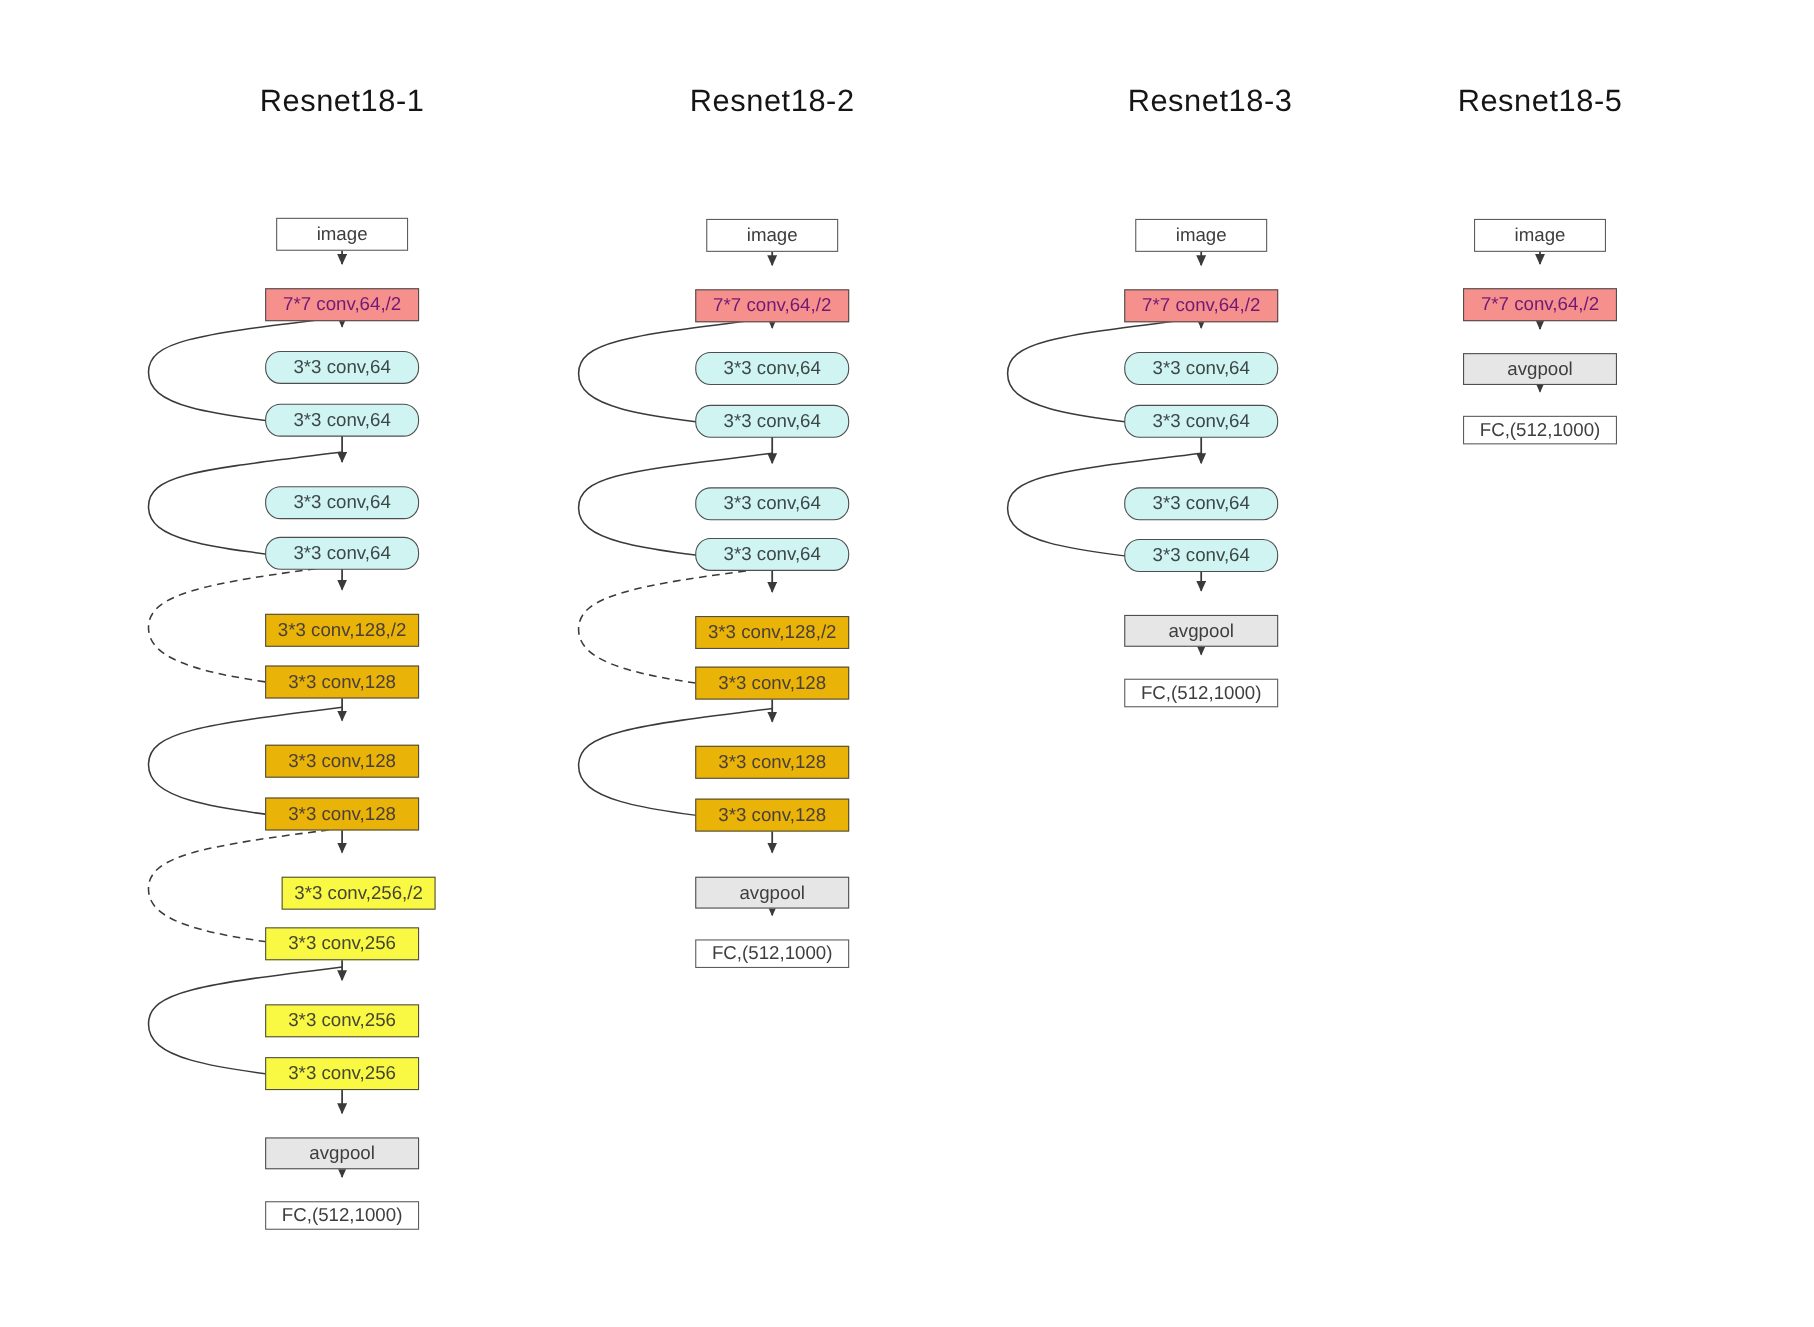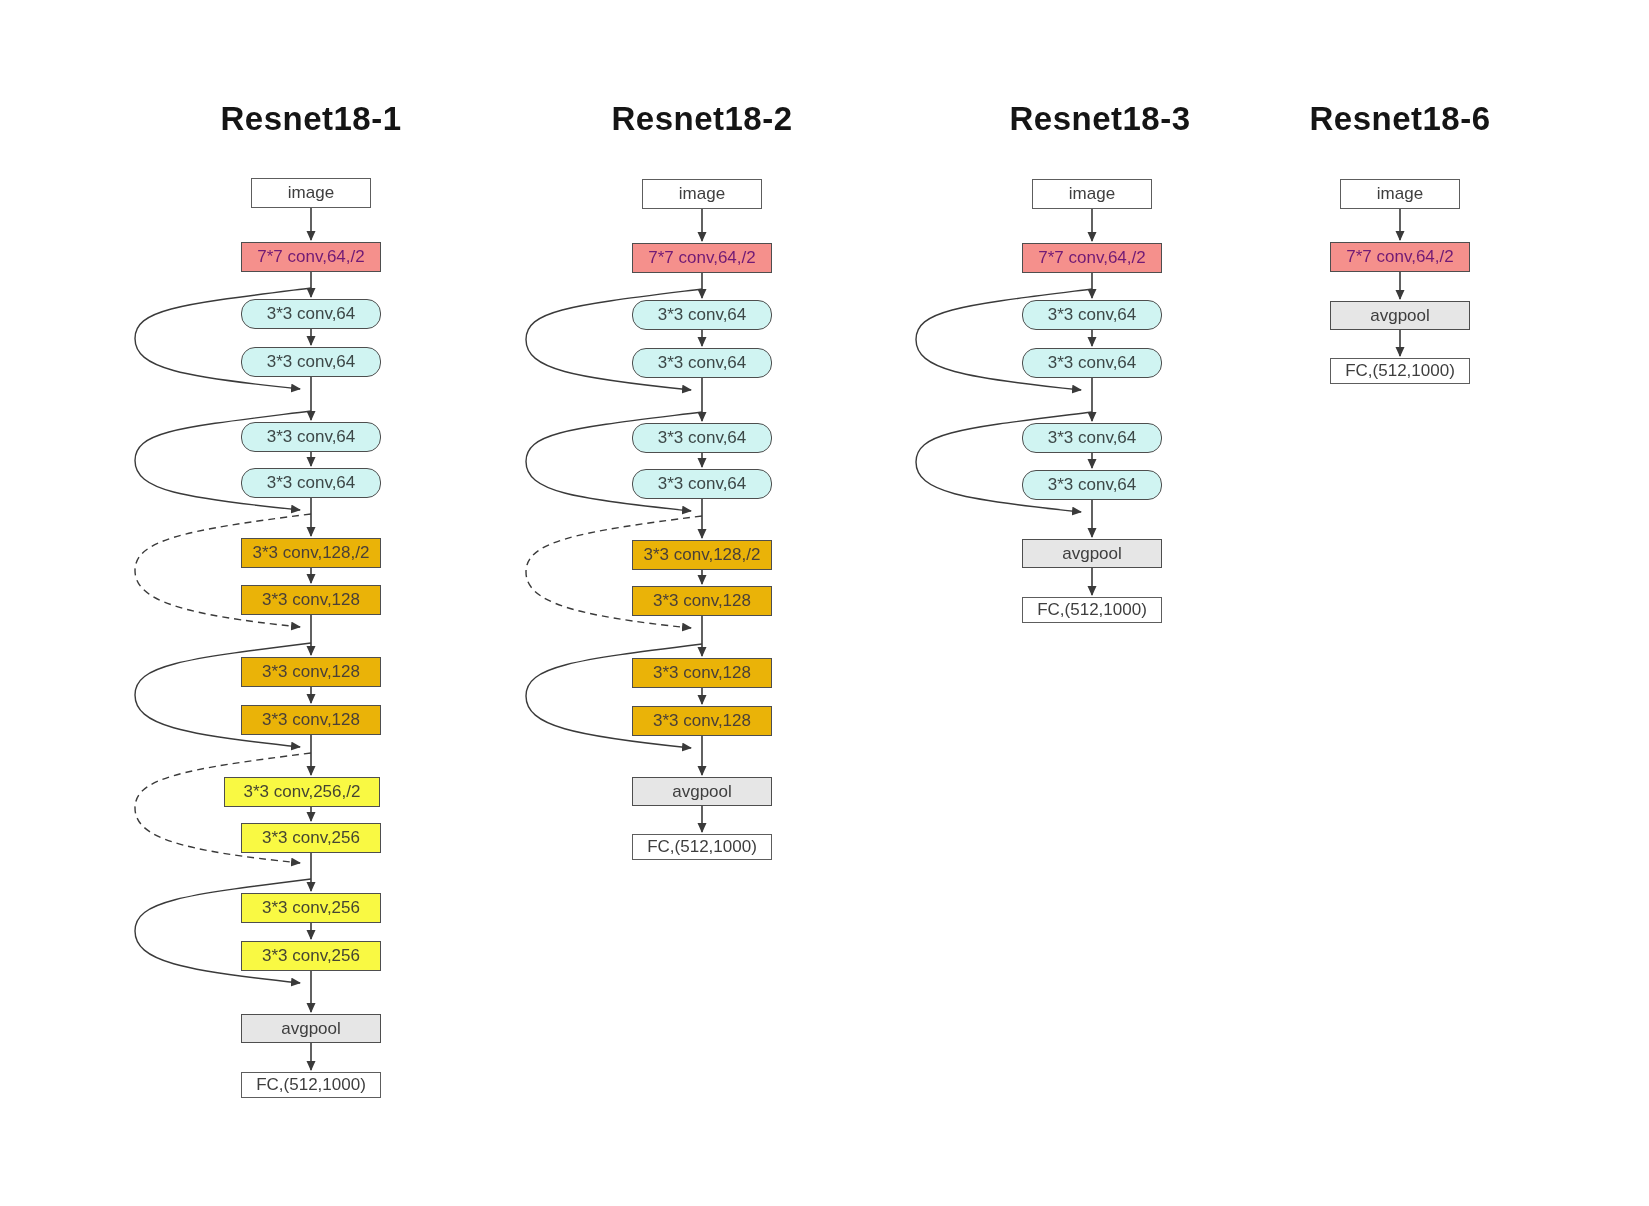--- a/index.html
+++ b/index.html
@@ -6,38 +6,38 @@
   #canvas{
     position:relative;
     width:1649px;height:1206px;
     background:#ffffff;
     font-family:"Liberation Sans","DejaVu Sans",sans-serif;
     overflow:hidden;
   }
   .col-title{
     position:absolute;
     transform:translateX(-50%);
-    font-size:33px;
-    font-weight:700;
+    font-size:28px;
+    font-weight:400;
     color:#151515;
     letter-spacing:0.5px;
     white-space:nowrap;
-    margin-top:24px;
   }
   .node{
     position:absolute;
     box-sizing:border-box;
     border:1.6px solid #4e4e4e;
     background:#ffffff;
     color:#3e3e3e;
     font-size:17px;
     display:flex;
     align-items:center;
     justify-content:center;
     white-space:nowrap;
+    margin-top:20px;
   }
   .node.io   {background:#ffffff;border-color:#5d5d5d;}
   .node.conv7{background:#f5908c;color:#701a75;}
   .node.conv64{background:#d0f4f2;color:#3c4747;border-radius:14px;}
   .node.conv128{background:#eab308;color:#4a4038;}
   .node.conv256{background:#f9f943;color:#454532;}
   .node.pool {background:#e6e6e6;}
   .node.fc   {background:#ffffff;border-color:#5d5d5d;}
   #wires{position:absolute;left:0;top:0;}
 </style>
@@ -107,21 +107,21 @@
       <div class="node io" style="left: 251px; top: 178px; width: 120px; height: 30px;">image</div>
       <div class="node conv7" style="left: 241px; top: 242px; width: 140px; height: 30px;">7*7 conv,64,/2</div>
       <div class="node conv64" style="left: 241px; top: 299px; width: 140px; height: 30px;">3*3 conv,64</div>
       <div class="node conv64" style="left: 241px; top: 347px; width: 140px; height: 30px;">3*3 conv,64</div>
       <div class="node conv64" style="left: 241px; top: 422px; width: 140px; height: 30px;">3*3 conv,64</div>
       <div class="node conv64" style="left: 241px; top: 468px; width: 140px; height: 30px;">3*3 conv,64</div>
       <div class="node conv128" style="left: 241px; top: 538px; width: 140px; height: 30px;">3*3 conv,128,/2</div>
       <div class="node conv128" style="left: 241px; top: 585px; width: 140px; height: 30px;">3*3 conv,128</div>
       <div class="node conv128" style="left: 241px; top: 657px; width: 140px; height: 30px;">3*3 conv,128</div>
       <div class="node conv128" style="left: 241px; top: 705px; width: 140px; height: 30px;">3*3 conv,128</div>
-      <div class="node conv256" style="left: 224px; top: 777px; width: 156px; height: 30px;">3*3 conv,256,/2</div>
+      <div class="node conv256" style="left: 256px; top: 777px; width: 140px; height: 30px;">3*3 conv,256,/2</div>
       <div class="node conv256" style="left: 241px; top: 823px; width: 140px; height: 30px;">3*3 conv,256</div>
       <div class="node conv256" style="left: 241px; top: 893px; width: 140px; height: 30px;">3*3 conv,256</div>
       <div class="node conv256" style="left: 241px; top: 941px; width: 140px; height: 30px;">3*3 conv,256</div>
       <div class="node pool" style="left: 241px; top: 1014px; width: 140px; height: 29px;">avgpool</div>
       <div class="node fc" style="left: 241px; top: 1072px; width: 140px; height: 26px;">FC,(512,1000)</div>
       <div class="col-title" style="left: 702px; top: 76px;">Resnet18-2</div>
       <div class="node io" style="left: 642px; top: 179px; width: 120px; height: 30px;">image</div>
       <div class="node conv7" style="left: 632px; top: 243px; width: 140px; height: 30px;">7*7 conv,64,/2</div>
       <div class="node conv64" style="left: 632px; top: 300px; width: 140px; height: 30px;">3*3 conv,64</div>
       <div class="node conv64" style="left: 632px; top: 348px; width: 140px; height: 30px;">3*3 conv,64</div>
@@ -135,19 +135,19 @@
       <div class="node fc" style="left: 632px; top: 834px; width: 140px; height: 26px;">FC,(512,1000)</div>
       <div class="col-title" style="left: 1100px; top: 76px;">Resnet18-3</div>
       <div class="node io" style="left: 1032px; top: 179px; width: 120px; height: 30px;">image</div>
       <div class="node conv7" style="left: 1022px; top: 243px; width: 140px; height: 30px;">7*7 conv,64,/2</div>
       <div class="node conv64" style="left: 1022px; top: 300px; width: 140px; height: 30px;">3*3 conv,64</div>
       <div class="node conv64" style="left: 1022px; top: 348px; width: 140px; height: 30px;">3*3 conv,64</div>
       <div class="node conv64" style="left: 1022px; top: 423px; width: 140px; height: 30px;">3*3 conv,64</div>
       <div class="node conv64" style="left: 1022px; top: 470px; width: 140px; height: 30px;">3*3 conv,64</div>
       <div class="node pool" style="left: 1022px; top: 539px; width: 140px; height: 29px;">avgpool</div>
       <div class="node fc" style="left: 1022px; top: 597px; width: 140px; height: 26px;">FC,(512,1000)</div>
-      <div class="col-title" style="left: 1400px; top: 76px;">Resnet18-6</div>
+      <div class="col-title" style="left: 1400px; top: 76px;">Resnet18-5</div>
       <div class="node io" style="left: 1340px; top: 179px; width: 120px; height: 30px;">image</div>
       <div class="node conv7" style="left: 1330px; top: 242px; width: 140px; height: 30px;">7*7 conv,64,/2</div>
       <div class="node pool" style="left: 1330px; top: 301px; width: 140px; height: 29px;">avgpool</div>
       <div class="node fc" style="left: 1330px; top: 358px; width: 140px; height: 26px;">FC,(512,1000)</div>
     </div>
 </div>
 
 </body></html>

